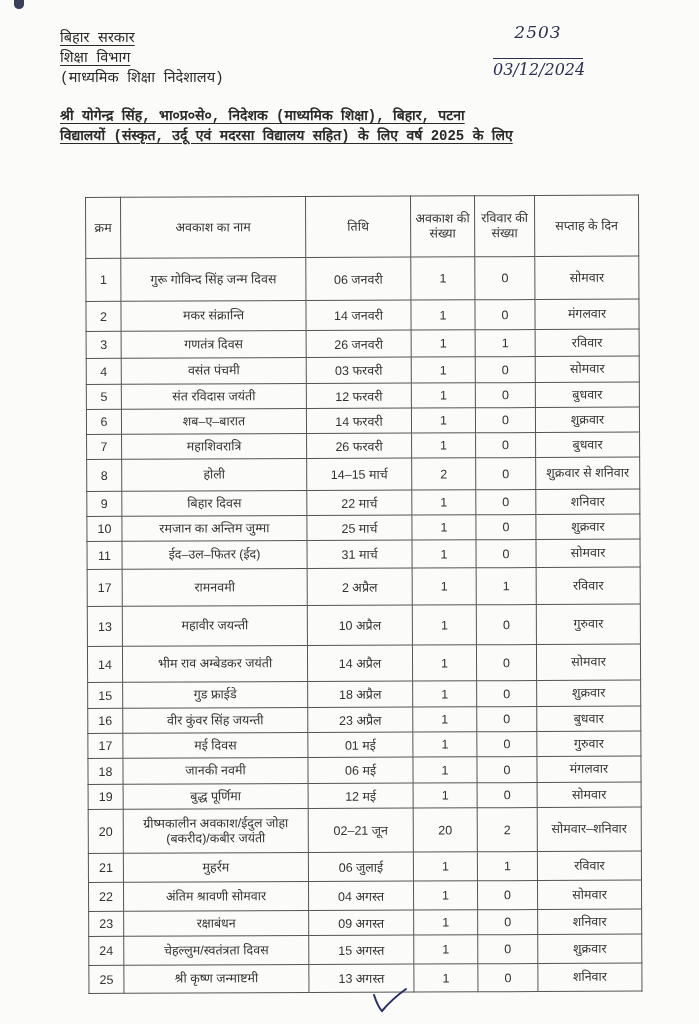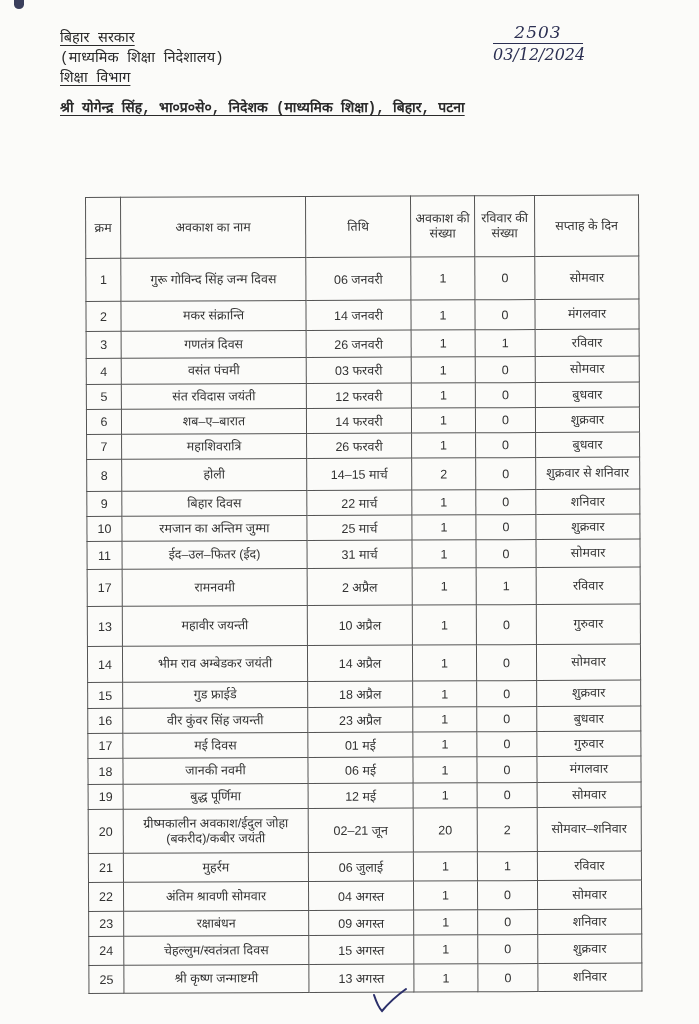--- a/index.html
+++ b/index.html
@@ -14,28 +14,28 @@
     position: absolute; left: 14px; top: 0px; width: 10px; height: 9px;
     background: #3a3f5c; border-radius: 0 0 50% 50%;
   }
   .header {
     position: absolute; left: 60px; width: 580px; top: 28px;
     text-align: left; font-size: 14.5px; line-height: 20px; font-family: Liberation Mono, monospace;
   }
   .header .line { display: block; }
   .u { text-decoration: underline; text-underline-offset: 3px; }
   .header .l1 { margin-top: 0; }
-  .header .l4 { font-weight: bold; font-size: 14px; margin-top: 10px; }
+  .header .l4 { font-weight: bold; font-size: 14px; margin-top: 18px; }
   .header .l5, .header .l6, .header .l7 { font-weight: bold; font-size: 14px; }
   .handwritten {
     position: absolute; left: 493px; top: 22px; width: 90px;
     font-family: "DejaVu Serif", serif; font-style: italic;
     color: #2b2f52; text-align: center;
   }
-  .handwritten .num { font-size: 17px; display: block; border-bottom: 1.5px solid #2b2f52; padding-bottom: 1px; letter-spacing: 1px; }
+  .handwritten .num { font-size: 17px; display: block; border-bottom: 1.5px solid #2b2f52; padding-bottom: 16px; letter-spacing: 1px; }
   .handwritten .date { font-size: 16px; display: block; margin-top: 1px; }
 
   table.holidays {
     position: absolute; left: 85px; top: 197px;
     border-collapse: collapse; table-layout: fixed;
     width: 553px;
     font-size: 12.5px;
     color: #333;
     transform: rotate(-0.25deg);
     transform-origin: left top;
@@ -58,23 +58,24 @@
     position: absolute; left: 370px; top: 985px; width: 40px; height: 30px;
   }
 </style>
 </head>
 <body>
 
 <div class="ink-blot"></div>
 
 <div class="header">
   <span class="line l1"><span class="u">बिहार सरकार</span></span>
+  <span class="line l2"><span class="u">शिक्षा विभाग</span></span>
   <span class="line l3">(माध्यमिक शिक्षा निदेशालय)</span>
-  <span class="line l2"><span class="u">शिक्षा विभाग</span></span>
   <span class="line l4"><span class="u">श्री योगेन्द्र सिंह, भा०प्र०से०, निदेशक (माध्यमिक शिक्षा), बिहार, पटना</span></span>
+  <span class="line l6"><span class="u">विद्यालयों (संस्कृत, उर्दू एवं मदरसा विद्यालय सहित) के लिए वर्ष 2025 के लिए</span></span>
 </div>
 
 <div class="handwritten">
   <span class="num">2503</span>
   <span class="date">03/12/2024</span>
 </div>
 
 <table class="holidays">
   <colgroup>
     <col class="col-serial">

